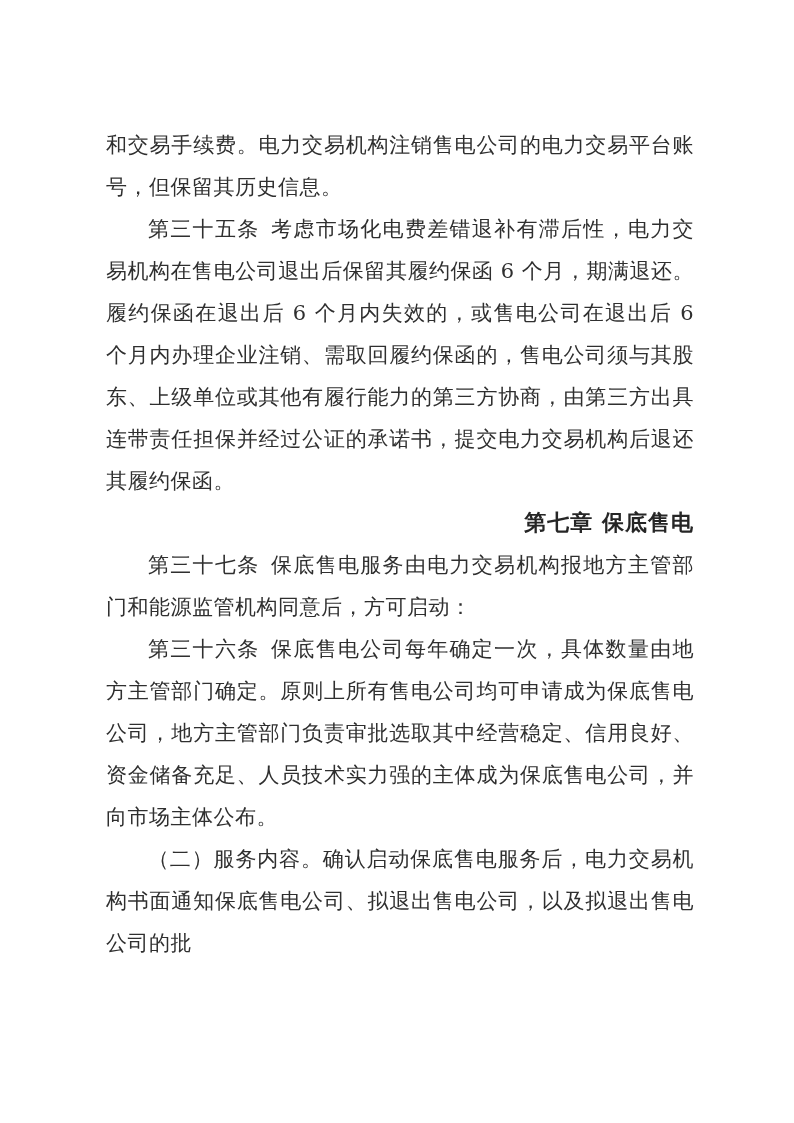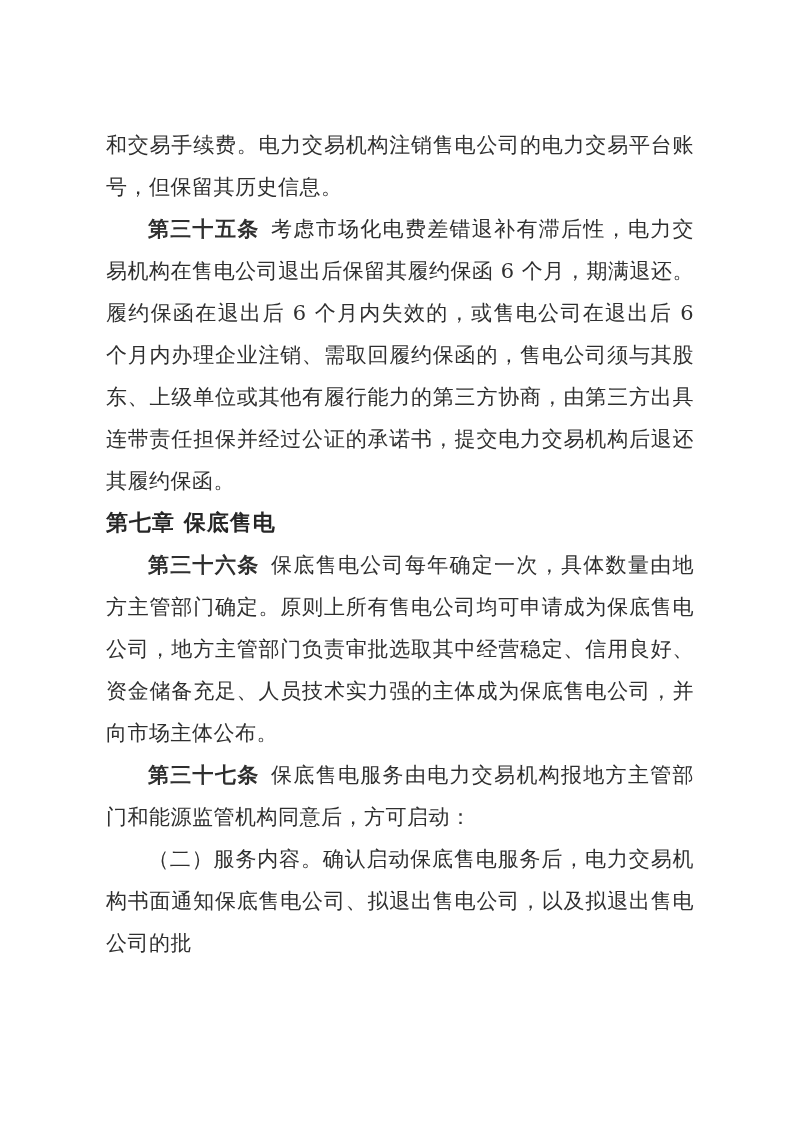--- a/index.html
+++ b/index.html
@@ -28,49 +28,49 @@
     margin: 0;
     text-indent: 2em;
     text-align: justify;
     text-align-last: left;
     letter-spacing: 0.5px;
   }
   .text-block p.no-indent {
     text-indent: 0;
   }
   .lead {
-    font-weight: bold;
+    font-weight: normal;
     margin-right: 0.55em;
   }
   h2.chapter {
     margin: 0;
     font-family: "DejaVu Sans", "Liberation Sans", sans-serif;
     font-weight: bold;
     font-size: 22px;
     line-height: 42px;
-    text-align: left;
+    text-align: right;
     color: #262626;
     letter-spacing: 1px;
   }
 </style>
 </head>
 <body>
 
 <div class="page">
   <div class="text-block">
 
     <p class="no-indent"><span>和交易手续费。电力交易机构注销售电公司的电力交易平台账号，但保留其历史信息。</span></p>
 
     <p><span class="lead">第三十五条</span><span>考虑市场化电费差错退补有滞后性，电力交易机构在售电公司退出后保留其履约保函 6 个月，期满退还。履约保函在退出后 6 个月内失效的，或售电公司在退出后 6 个月内办理企业注销、需取回履约保函的，售电公司须与其股东、上级单位或其他有履行能力的第三方协商，由第三方出具连带责任担保并经过公证的承诺书，提交电力交易机构后退还其履约保函。</span></p>
 
     <h2 class="chapter">第七章 保底售电</h2>
 
+    <p><span class="lead">第三十七条</span><span>保底售电服务由电力交易机构报地方主管部门和能源监管机构同意后，方可启动：</span></p>
+
     <p><span class="lead">第三十六条</span><span>保底售电公司每年确定一次，具体数量由地方主管部门确定。原则上所有售电公司均可申请成为保底售电公司，地方主管部门负责审批选取其中经营稳定、信用良好、资金储备充足、人员技术实力强的主体成为保底售电公司，并向市场主体公布。</span></p>
-
-    <p><span class="lead">第三十七条</span><span>保底售电服务由电力交易机构报地方主管部门和能源监管机构同意后，方可启动：</span></p>
 
 
 
 
 
     <p><span>（二）服务内容。确认启动保底售电服务后，电力交易机构书面通知保底售电公司、拟退出售电公司，以及拟退出售电公司的批</span></p>
 
   </div>
 </div>
 

